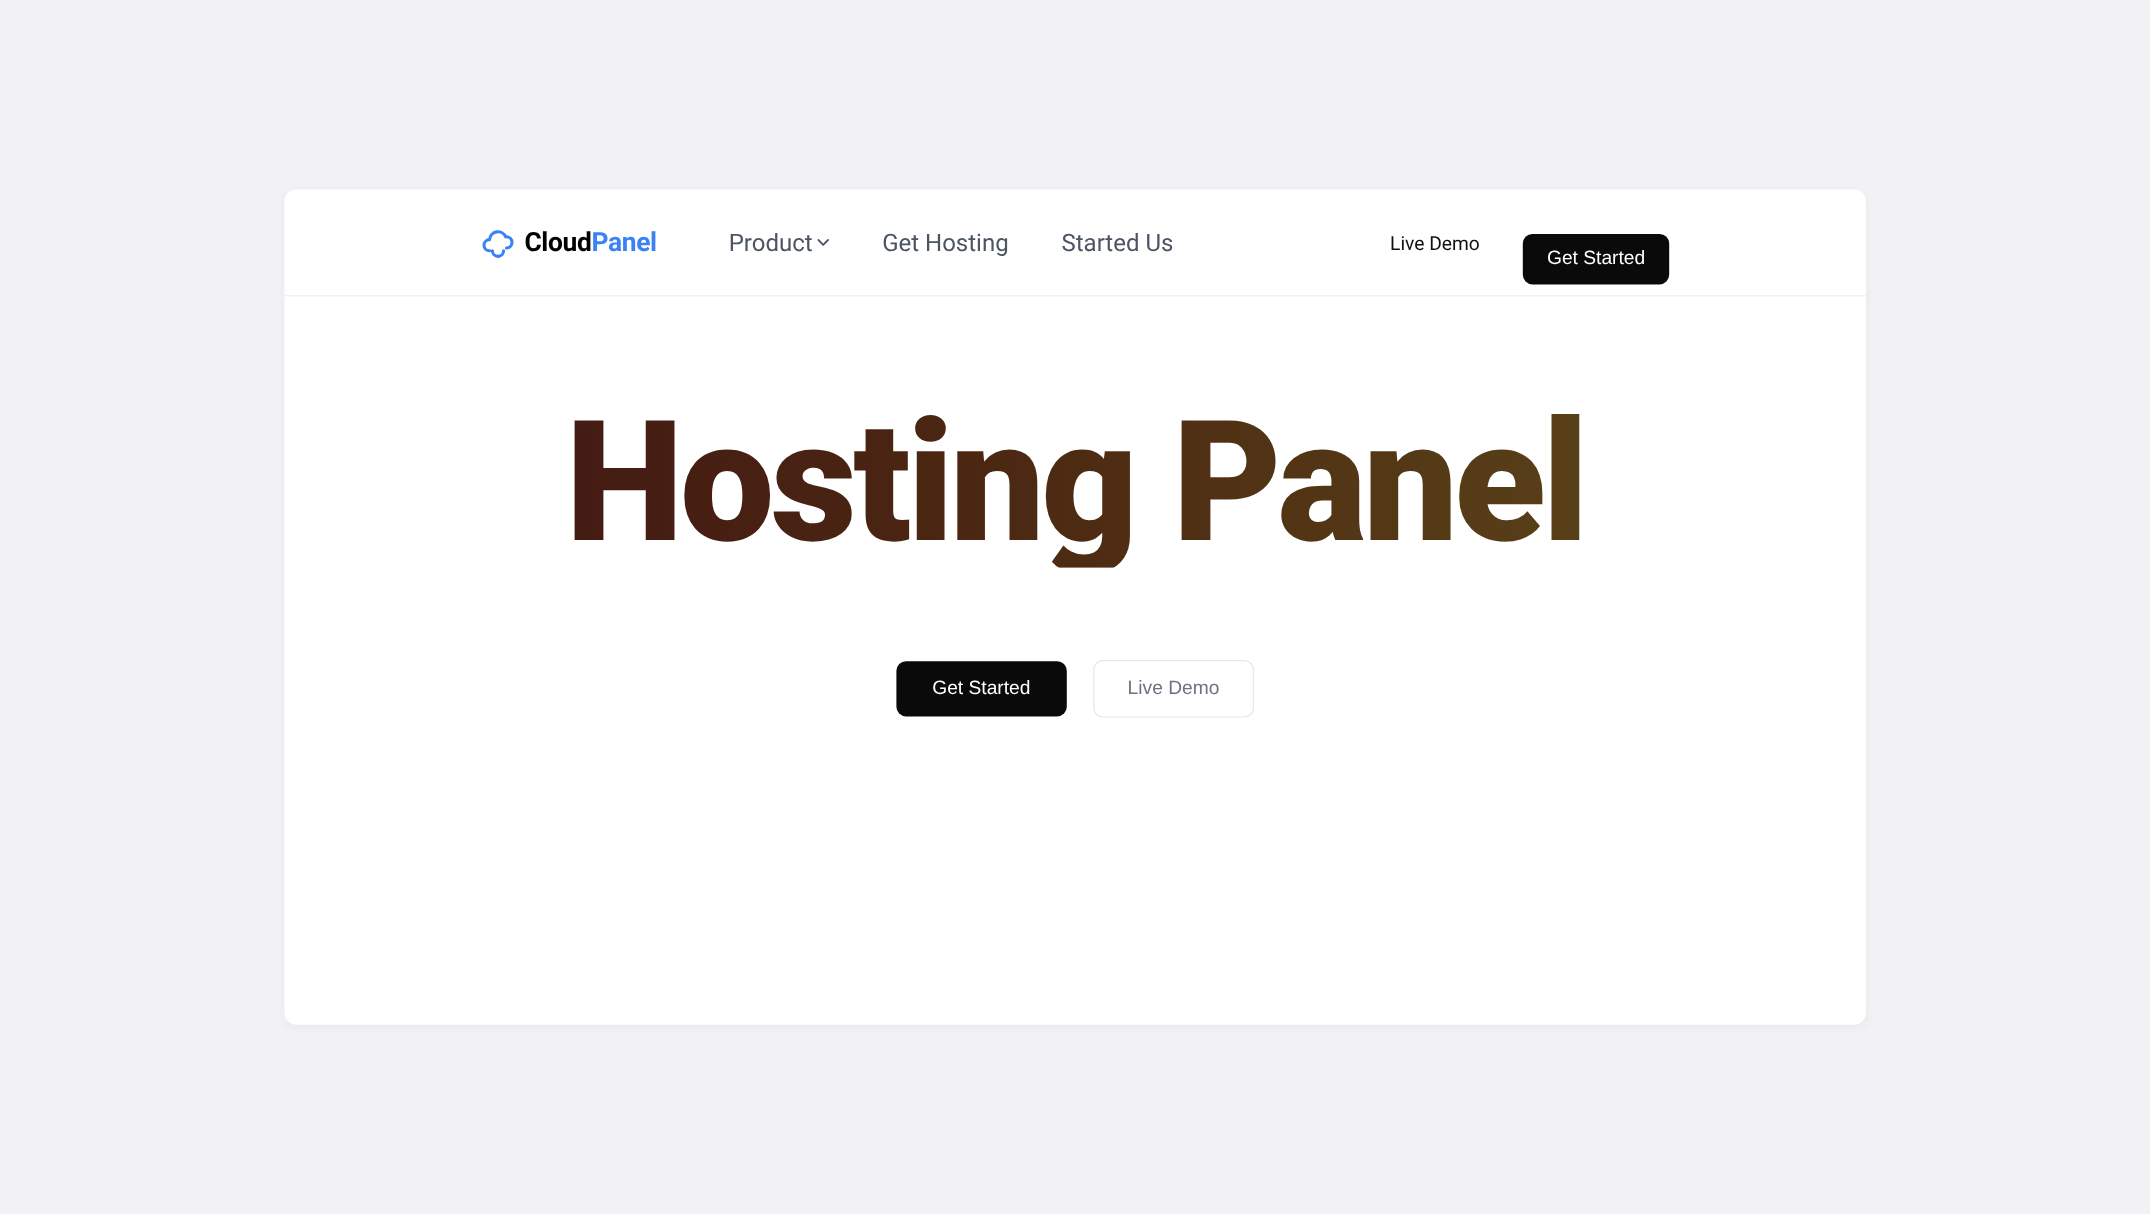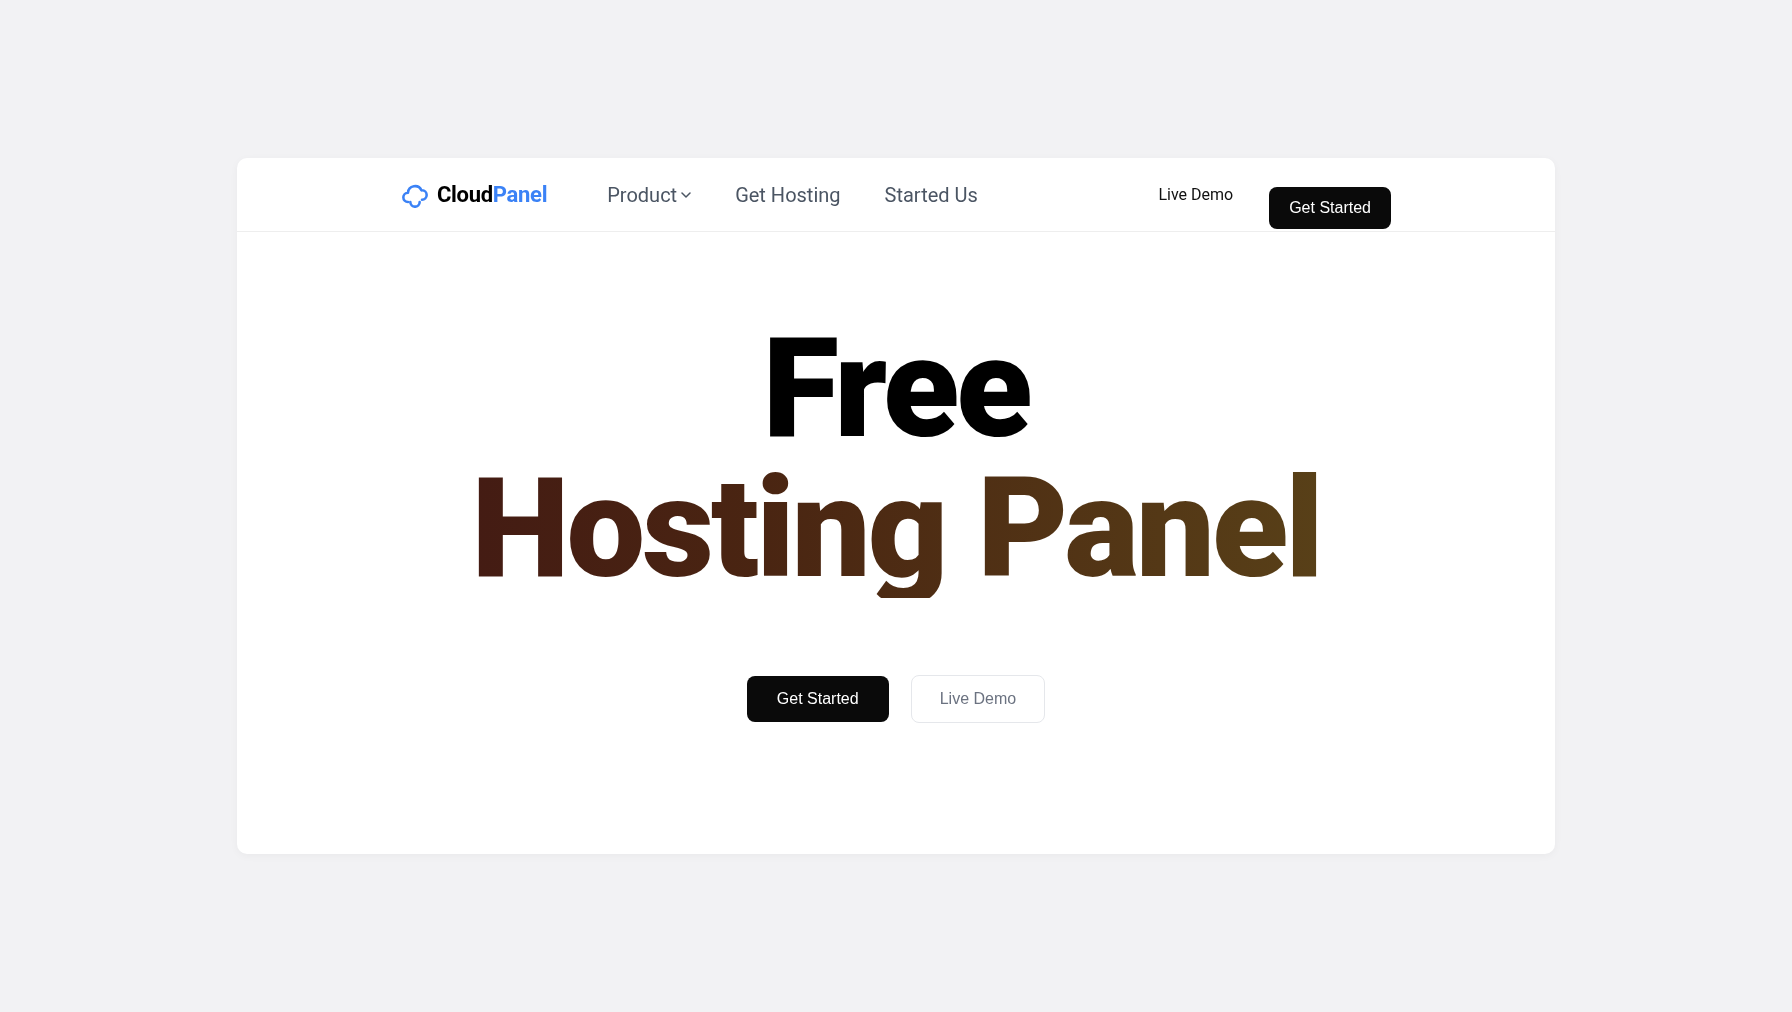--- a/index.html
+++ b/index.html
@@ -18,21 +18,21 @@
 }
 .card {
   background: #ffffff;
   width: 1318px;
   height: 696px;
   border-radius: 10px;
   box-shadow: 0 2px 8px rgba(0,0,0,0.04);
   overflow: hidden;
 }
 .topbar {
-  height: 74px;
+  height: 89px;
   border-bottom: 1px solid #eee;
   display: flex;
   align-items: center;
   padding: 0 164px 0 164px;
 }
 .logo {
   display: flex;
   align-items: center;
   gap: 8px;
 }
@@ -175,21 +175,20 @@
       <div class="live-demo-link">
         <span>Live Demo</span>
       </div>
       <button class="btn btn-black">
         <span>Get Started</span>
       </button>
     </div>
   </div>
 
   <div class="hero">
-    <div class="hero-line free">Free</div>
     <div class="hero-line control">Hosting Panel</div>
 
     <div class="hero-actions">
       <button class="btn btn-black btn-large">
         <span>Get Started</span>
       </button>
       <button class="btn btn-outline">
         <span>Live Demo</span>
       </button>
     </div>

